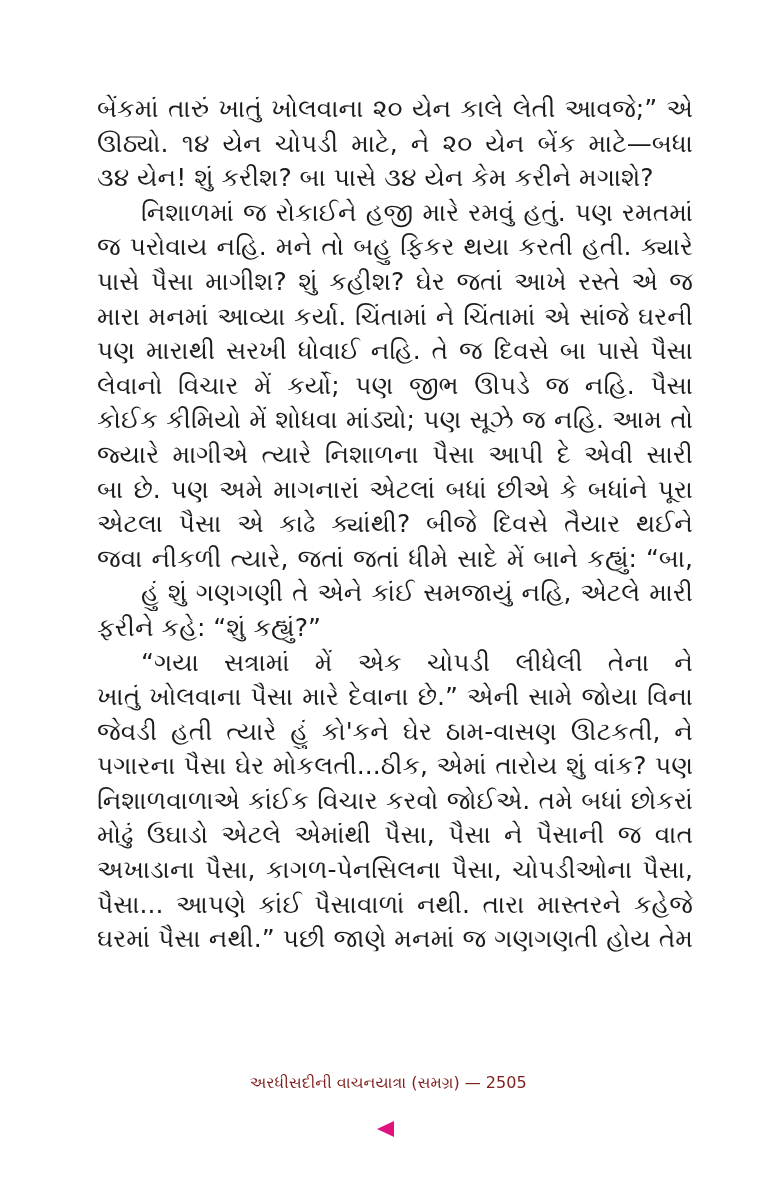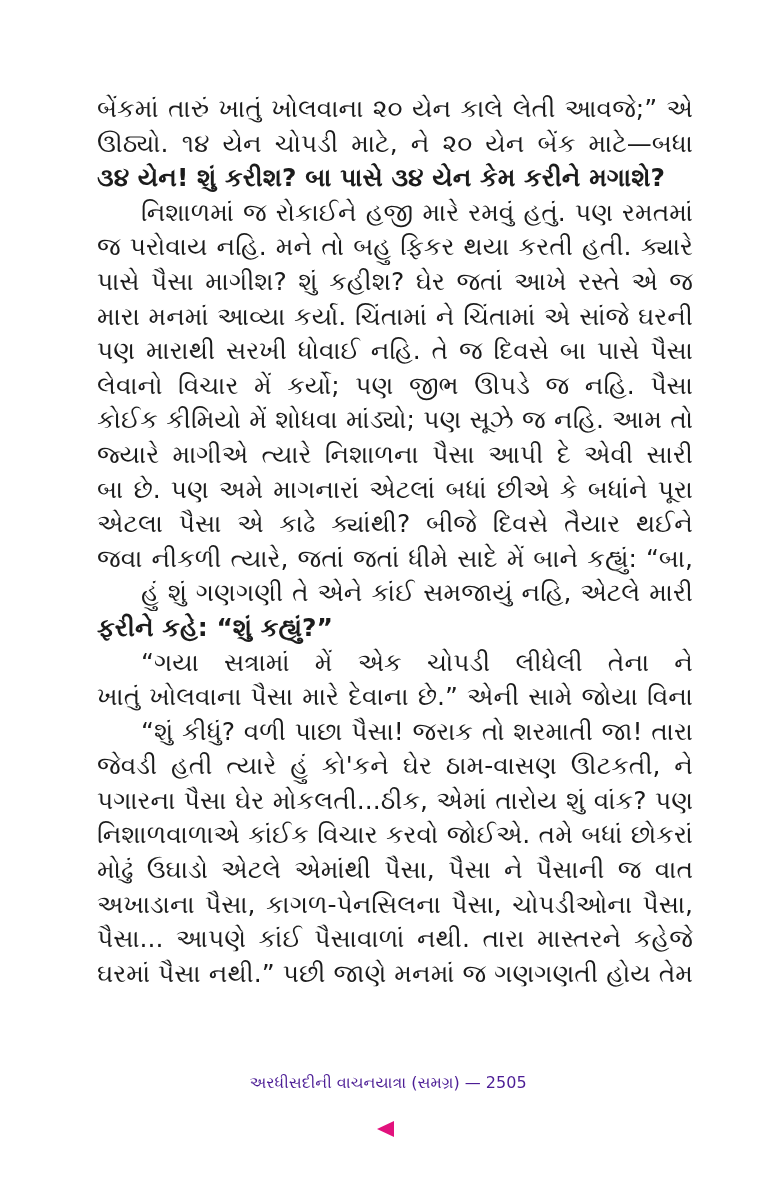--- a/index.html
+++ b/index.html
@@ -26,32 +26,31 @@
     line-height: 34.6px;
   }
   .line {
     text-align: justify;
     text-align-last: justify;
     height: 34.6px;
     overflow: hidden;
   }
   .line.last {
     text-align-last: left;
-    font-weight: bold;
   }
   .line.indent {
     padding-left: 44px;
   }
   .footer {
     position: absolute;
     left: 0;
     top: 1072px;
     width: 776px;
     text-align: center;
-    color: #4c1d95;
+    color: #7f1d1d;
     font-size: 16px;
     line-height: 22px;
   }
   .nav-arrow {
     position: absolute;
     left: 377px;
     top: 1121px;
     width: 0;
     height: 0;
     border-top: 8px solid transparent;
@@ -82,21 +81,20 @@
     <div class="line j">બા છે. પણ અમે માગનારાં એટલાં બધાં છીએ કે બધાંને પૂરા પડે</div>
     <div class="line j">એટલા પૈસા એ કાઢે ક્યાંથી? બીજે દિવસે તૈયાર થઈને નિશાળે</div>
     <div class="line j">જવા નીકળી ત્યારે, જતાં જતાં ધીમે સાદે મેં બાને કહ્યું: “બા, મારી</div>
 
     <div class="line j indent">હું શું ગણગણી તે એને કાંઈ સમજાયું નહિ, એટલે મારી તરફ</div>
     <div class="line last">ફરીને કહે: “શું કહ્યું?”</div>
 
     <div class="line j indent">“ગયા સત્રામાં મેં એક ચોપડી લીધેલી તેના ને વિદ્યાર્થીબેંકમાં</div>
     <div class="line j">ખાતું ખોલવાના પૈસા મારે દેવાના છે.” એની સામે જોયા વિના જ</div>
 
-    <div class="line j indent">“શું કીધું? વળી પાછા પૈસા! જરાક તો શરમાતી જા! તારા</div>
     <div class="line j">જેવડી હતી ત્યારે હું કો'કને ઘેર ઠામ-વાસણ ઊટકતી, ને મારા</div>
     <div class="line j">પગારના પૈસા ઘેર મોકલતી...ઠીક, એમાં તારોય શું વાંક? પણ આ</div>
     <div class="line j">નિશાળવાળાએ કાંઈક વિચાર કરવો જોઈએ. તમે બધાં છોકરાં જરાક</div>
     <div class="line j">મોઢું ઉઘાડો એટલે એમાંથી પૈસા, પૈસા ને પૈસાની જ વાત નીકળે છે.</div>
     <div class="line j">અખાડાના પૈસા, કાગળ-પેનસિલના પૈસા, ચોપડીઓના પૈસા, બેંકના</div>
     <div class="line j">પૈસા... આપણે કાંઈ પૈસાવાળાં નથી. તારા માસ્તરને કહેજે કે, આજ</div>
     <div class="line j">ઘરમાં પૈસા નથી.” પછી જાણે મનમાં જ ગણગણતી હોય તેમ—“પૈસા</div>
   </div>
 
   <div class="footer">

